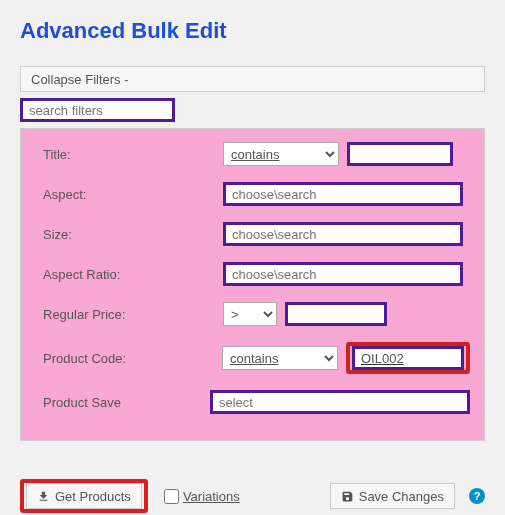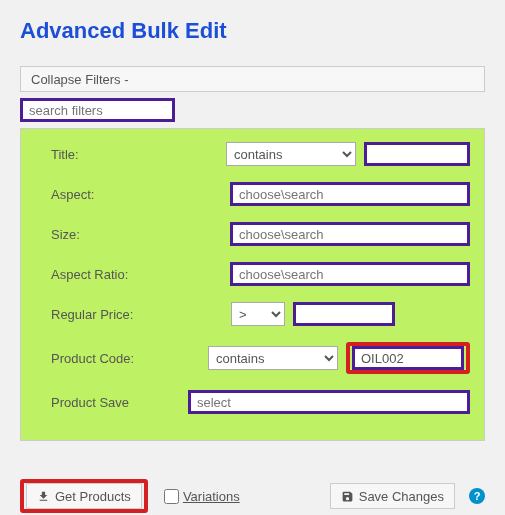--- a/index.html
+++ b/index.html
@@ -44,22 +44,22 @@
     background: #fff;
     padding: 2px 8px;
     font-size: 13px;
     color: #999;
     height: 26px;
     width: 155px;
   }
   .filter-panel {
     border: 1px solid #ccc;
     margin: 0 20px;
-    padding: 5px 0 18px 16px;
-    background: #bef264;
+    padding: 5px 0 18px 8px;
+    background: #f9a8d4;
   }
   .filter-row {
     display: flex;
     align-items: center;
     padding: 8px 14px;
   }
   .label {
     width: 180px;
     color: #555;
     font-size: 13px;
@@ -71,41 +71,42 @@
     flex: 1;
   }
   select {
     border: 1px solid #aaa;
     background: #fff;
     height: 24px;
     font-size: 13px;
     padding: 1px 3px;
     color: #555;
   }
-  .sel-wide { width: 130px; }
+  .sel-wide { width: 116px; text-decoration: underline; }
   .sel-narrow { width: 54px; }
   input[type=text] {
     border: 3px solid #4c1d95;
     background: #fff;
     height: 24px;
     font-size: 13px;
     padding: 2px 6px;
     color: #555;
   }
   .inp-title { width: 106px; }
   .inp-choose { width: 240px; color: #aaa; background: #fcfcfc; }
   .inp-price { width: 102px; }
   .inp-code { width: 112px; color: #333; }
-  .inp-type { width: 282px; color: #aaa; background: #fcfcfc; }
+  .inp-type { width: 260px; color: #aaa; background: #fcfcfc; }
   .highlight-red {
     border: 4px solid #d42020;
     border-radius: 3px;
     padding: 0px 2px;
     display: inline-flex;
     align-items: center;
+    text-decoration: underline;
   }
   .bottom-row {
     padding: 38px 20px 0 20px;
     display: flex;
     align-items: center;
     gap: 10px;
   }
   .bottom-inner {
     display: inline-block;
   }

